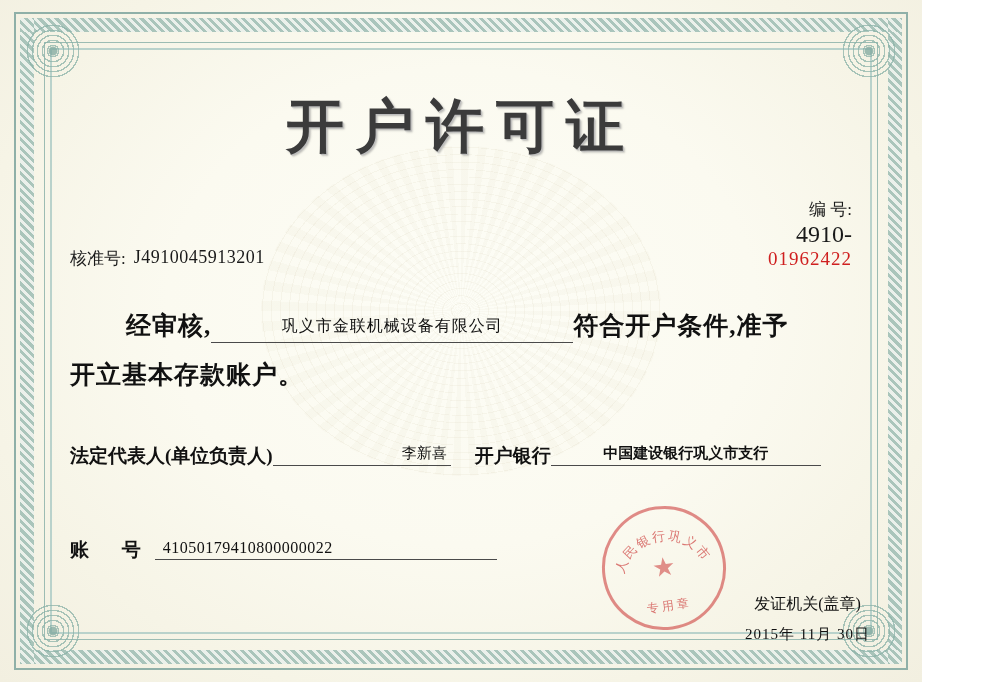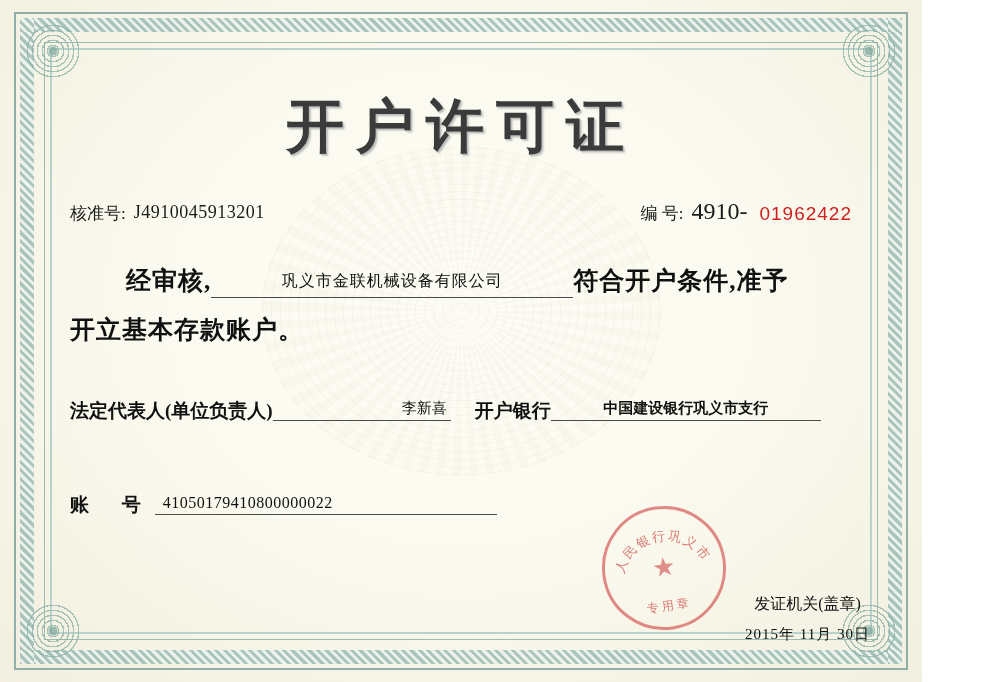--- a/index.html
+++ b/index.html
@@ -88,26 +88,26 @@
     display:flex;justify-content:space-between;align-items:flex-end;
     margin-top:32px;
     font-size:17px;color:#1a1a1a;
   }
   .approve-left{display:flex;align-items:flex-start;}
   .approve-left .lbl{font-size:17px;}
   .approve-left .val{
     font-family:"Liberation Serif", serif;
     font-size:18px;margin-left:8px;letter-spacing:.5px;
   }
-  .approve-right{display:flex;align-items:flex-end;}
+  .approve-right{display:flex;align-items:flex-end;flex-direction:column;}
   .approve-right .lbl{font-size:17px;}
   .approve-right .num-prefix{font-size:24px;margin-left:8px;}
   .approve-right .num-red{
     color:#cf1f1f;font-size:19px;margin-left:12px;letter-spacing:1px;
-    font-family:Liberation Sans, sans-serif;
+    font-family:Liberation Serif, serif;
   }
   .para{
     margin-top:34px;
     font-size:25px;
     color:#111;
     font-weight:bold;
     letter-spacing:1px;
     line-height:1.75;
   }
   .para .indent{display:inline-block;width:56px;}

